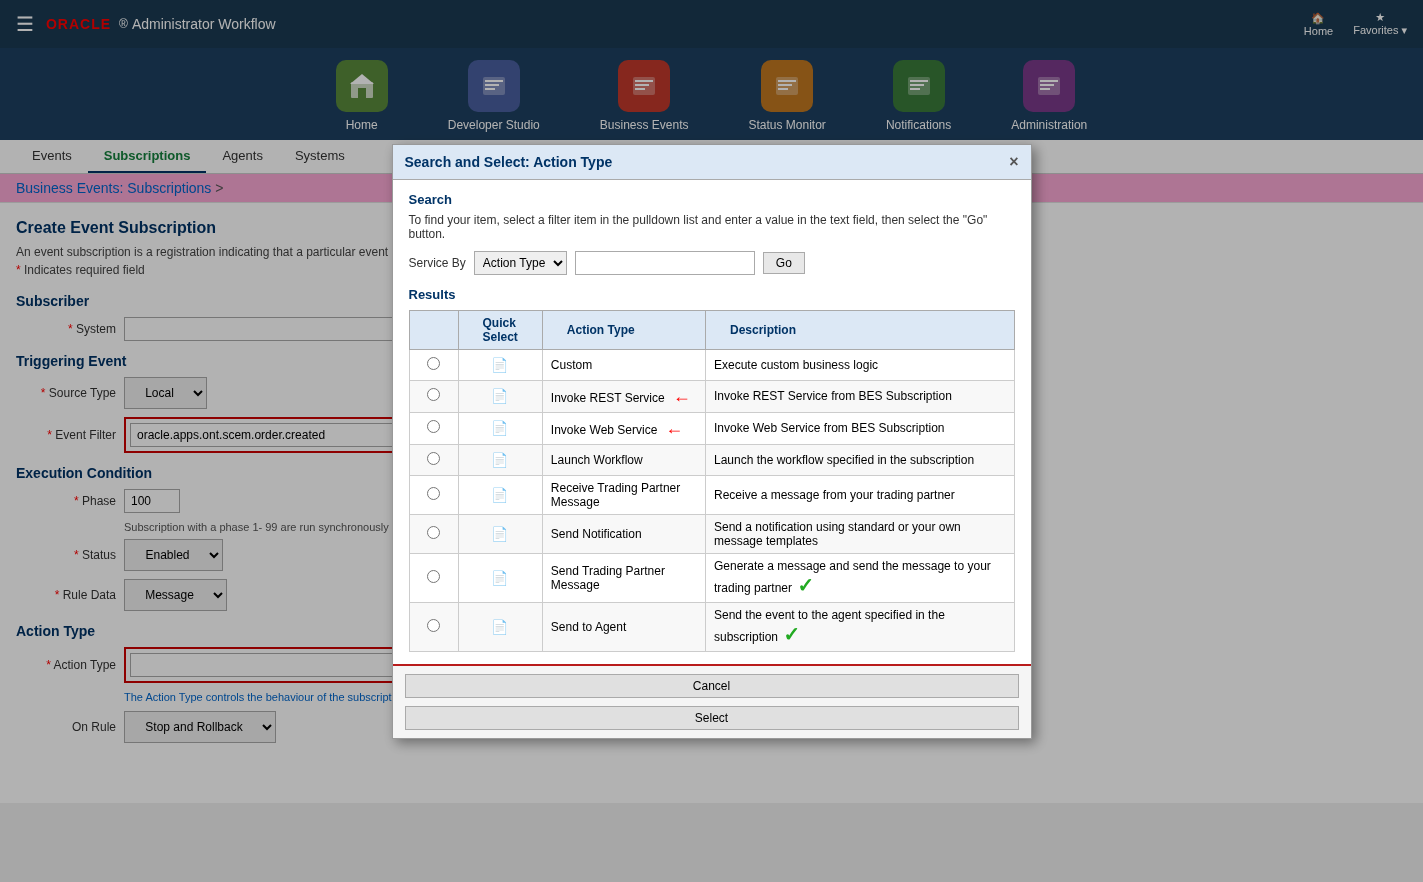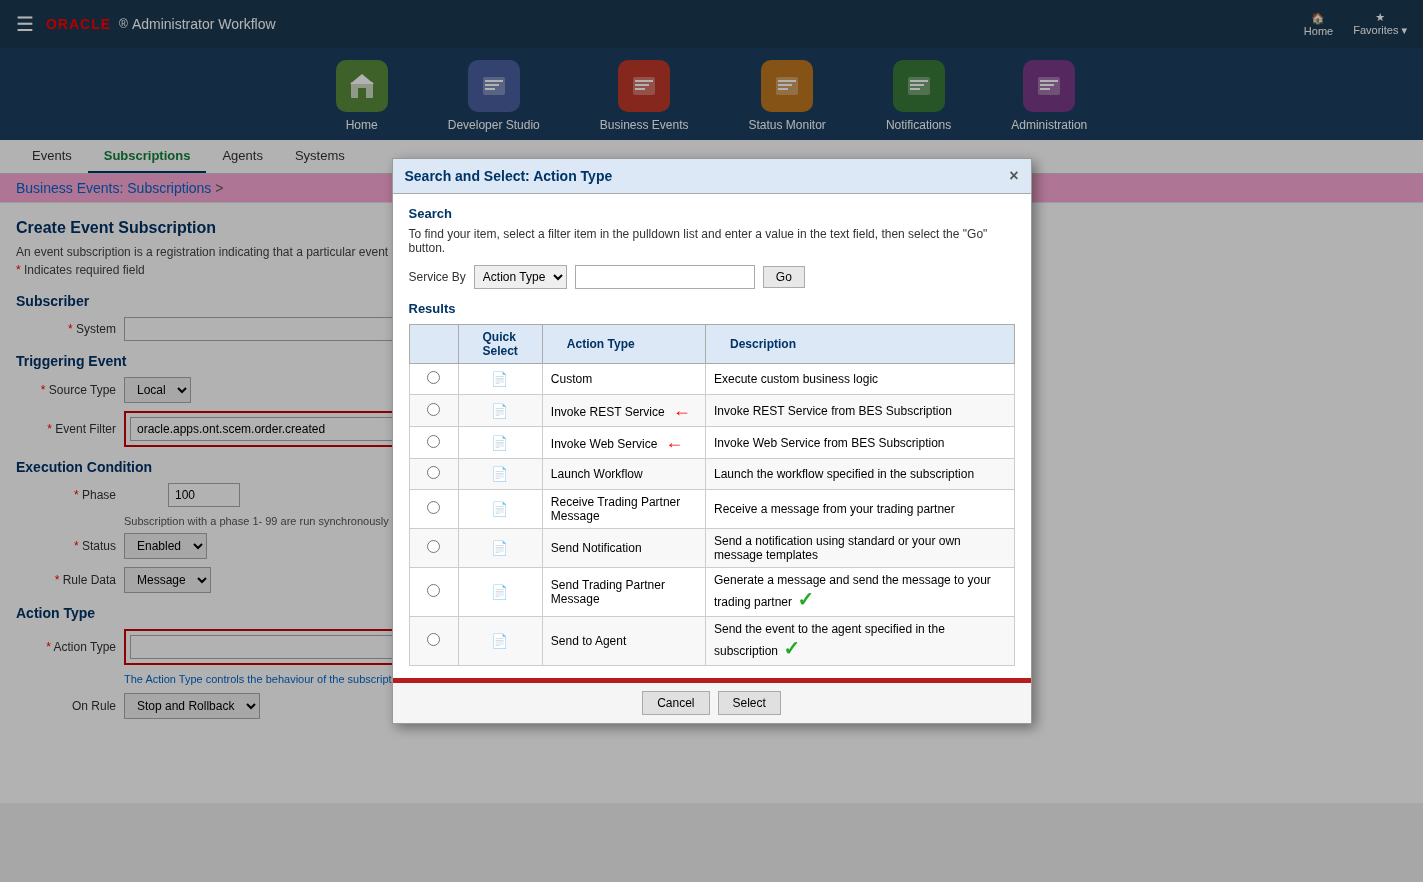--- a/index.html
+++ b/index.html
@@ -121,24 +121,25 @@
     }
     .form-input-wide { width: 280px; }
     .btn-small {
       padding: 2px 6px;
       font-size: 12px;
       cursor: pointer;
       background: #f5f5f5;
       border: 1px solid #aaa;
     }
     .select-small {
-      padding: 2px 8px;
-      font-size: 12px;
-      height: 26px;
-      border: 1px solid #aaa;
+      padding: 2px 16px;
+      font-size: 12px;
+      height: 32px;
+      border: 1px solid #aaa;
+      text-align: center;
     }
 
     .highlighted-row {
       border: 2px solid #cc0000;
       padding: 4px;
       background: #fff;
       display: inline-flex;
       align-items: center;
       gap: 4px;
     }
@@ -237,25 +238,26 @@
     }
     .red-arrow {
       color: red;
       font-size: 18px;
       font-weight: bold;
     }
 
     
     .modal-footer {
       padding: 8px 12px;
-      border-top: 5px solid #b91c1c;
-      display: flex;
-      justify-content: center;
+      border-top: 2px solid #b91c1c;
+      display: flex;
+      justify-content: flex-end;
       gap: 8px;
       background: #f5f5f5;
+      flex-direction: column;
     }
     .btn-cancel {
       padding: 4px 14px;
       font-size: 12px;
       background: #e0e0e0;
       border: 1px solid #aaa;
       cursor: pointer;
     }
     .btn-select {
       padding: 4px 14px;
@@ -397,21 +399,21 @@
     <span class="form-label"><span class="star">*</span> Event Filter</span>
     <div class="highlighted-row">
       <input class="form-input form-input-wide" type="text" value="oracle.apps.ont.scem.order.created" style="">
       <button class="btn-small">🔍</button>
     </div>
   </div>
 
   <div class="section-title">Execution Condition</div>
   <div class="form-row">
     <span class="form-label"><span class="star">*</span> Phase</span>
-    <input class="form-input" type="text" value="100" style="width: 72px; margin-left: 44px;">
+    <input class="form-input" type="text" value="100" style="width: 56px;">
   </div>
   <div class="phase-note" style="font-size:11px;color:#555;margin-left:108px;margin-bottom:6px;">Subscription with a phase 1- 99 are run synchronously , 100 and above are deferred.</div>
   <div class="form-row">
     <span class="form-label"><span class="star">*</span> Status</span>
     <select class="select-small">
       <option>Enabled</option>
     </select>
   </div>
   <div class="form-row">
     <span class="form-label"><span class="star">*</span> Rule Data</span>

